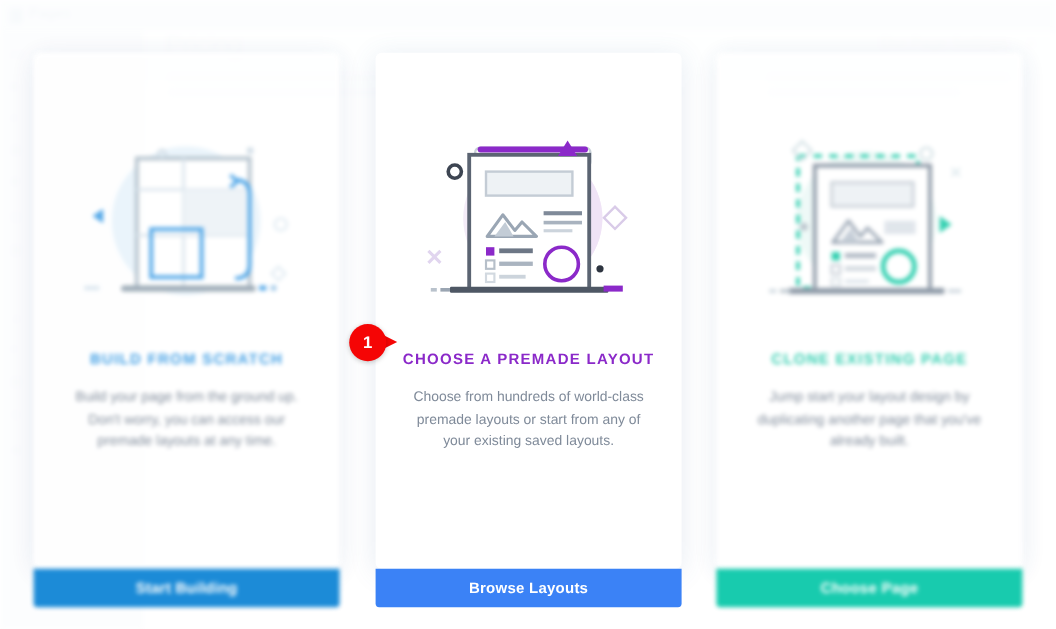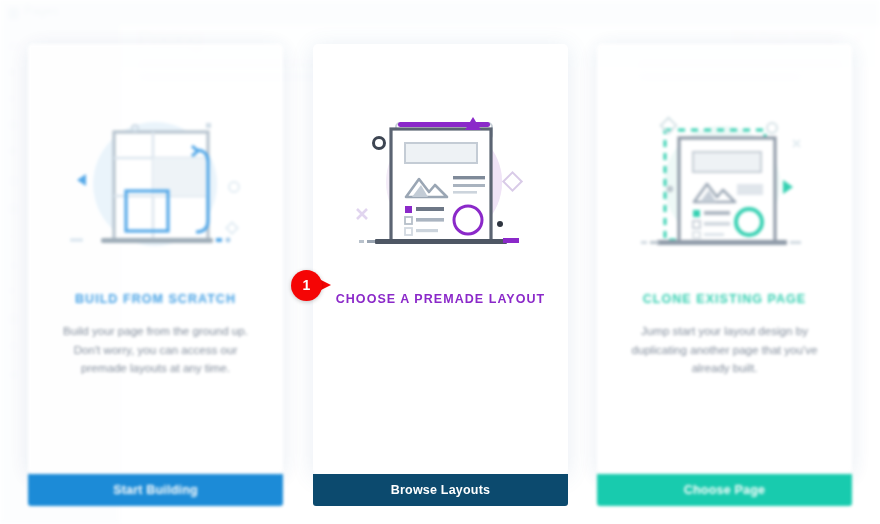--- a/index.html
+++ b/index.html
@@ -75,21 +75,21 @@
   }
 
   .card-btn {
     position:absolute; left:0; bottom:-32px; width:100%; height:32px;
     border:none; border-radius:0 0 3px 3px;
     color:#ffffff; font-size:12.5px; font-weight:bold;
     font-family:"Liberation Sans", sans-serif; cursor:pointer;
     letter-spacing:.2px;
   }
   .c1 .card-btn { background:#1387d6; }
-  .c2 .card-btn { background:#0c4a6e; }
+  .c2 .card-btn { background:#3b82f6; }
   .c3 .card-btn { background:#0fc9ab; }
 
   
   .step-badge {
     position:absolute; left:291px; top:270px; width:48px; height:31px;
   }
   .step-badge .bubble {
     position:absolute; left:0; top:0; width:31px; height:31px;
     border-radius:50%; background:#f50505;
     box-shadow:0 1px 4px rgba(0,0,0,.22);
@@ -212,20 +212,21 @@
           <circle cx="66" cy="47" r="5.5" fill="none" stroke="#3d4552" stroke-width="3"></circle>
           <rect x="193" y="79" width="13" height="13" transform="rotate(45 199.5 85.5)" fill="none" stroke="#d9cbe8" stroke-width="2"></rect>
           <path d="M44 113 l10 10 M54 113 l-10 10" stroke="#e1d5ef" stroke-width="2.6"></path>
           <circle cx="187" cy="128" r="3" fill="#2e3540"></circle>
           <rect x="190" y="142" width="16" height="5" fill="#8b29c9"></rect>
           <rect x="46" y="144" width="5" height="3" fill="#b9c2cc"></rect>
           <rect x="54" y="144" width="8" height="3" fill="#9aa5b2"></rect>
         </svg>
       </div>
       <div class="card-title">CHOOSE A PREMADE LAYOUT</div>
+      <div class="card-desc">Choose from hundreds of world-class premade layouts or start from any of your existing saved layouts.</div>
       <button class="card-btn">Browse Layouts</button>
     </div>
 
     <div class="card c3">
       <div class="illus">
         <svg viewBox="0 0 255 180" width="255" height="180" xmlns="http://www.w3.org/2000/svg">
           <circle cx="125" cy="88" r="58" fill="#eef9f7"></circle>
           <rect x="68" y="34" width="100" height="110" fill="none" stroke="#2ecfaf" stroke-width="3" stroke-dasharray="7 6"></rect>
           <rect x="82" y="42" width="96" height="104" fill="#ffffff" stroke="#8b97a5" stroke-width="3.2"></rect>
           <rect x="96" y="56" width="68" height="20" fill="#eef2f5" stroke="#c4ccd5" stroke-width="2"></rect>

